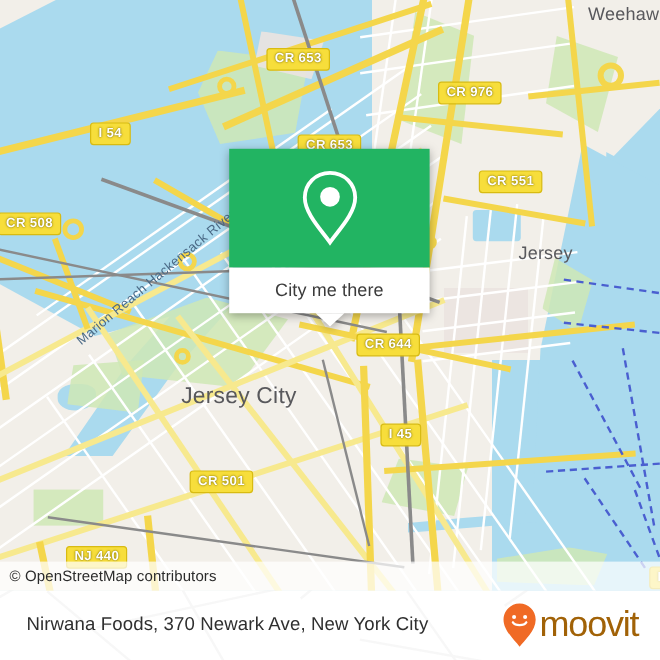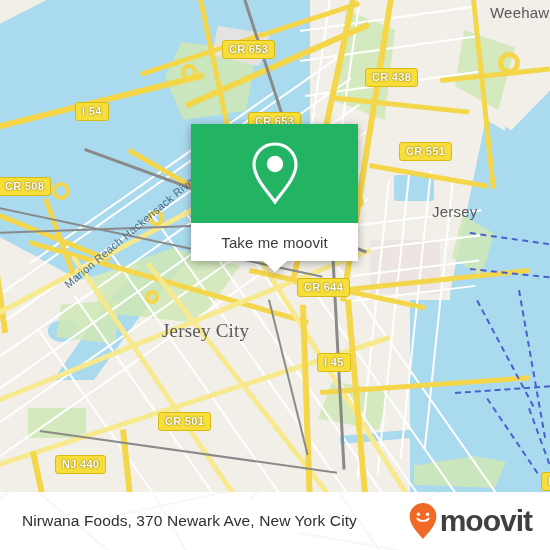--- a/index.html
+++ b/index.html
@@ -129,23 +129,23 @@
     font-size: 15.5px;
     white-space: nowrap;
     letter-spacing: .1px;
   }
   #brand {
     position: absolute;
     right: 18px; top: 50%; transform: translateY(-50%);
     display: flex; align-items: center; gap: 2px;
   }
   #brand-word {
-    color: #404040;
+    color: #a16207;
     font-size: 30px;
-    font-weight: bold;
+    font-weight: normal;
     letter-spacing: -1px;
     line-height: 30px;
   }
 </style>
 </head>
 <body>
 
 <div id="root">
 
   <div id="map">
@@ -275,47 +275,48 @@
     <div class="rd ferry" style="left:470px; top:232px; width:80px; height:0; transform:rotate(8deg);"></div>
     <div class="rd ferry" style="left:470px; top:268px; width:80px; height:0; transform:rotate(6deg);"></div>
     <div class="rd ferry" style="left:455px; top:392px; width:95px; height:0; transform:rotate(-4deg);"></div>
     <div class="rd ferry" style="left:478px; top:300px; width:120px; height:0; transform:rotate(62deg);"></div>
     <div class="rd ferry" style="left:520px; top:290px; width:150px; height:0; transform:rotate(80deg);"></div>
     <div class="rd ferry" style="left:488px; top:398px; width:90px; height:0; transform:rotate(56deg);"></div>
     <div class="rd ferry" style="left:530px; top:408px; width:70px; height:0; transform:rotate(70deg);"></div>
 
     <div class="placelbl sm" style="left:490px; top:4px;">Weehawken</div>
     <div class="placelbl sm" style="left:432px; top:203px;">Jersey</div>
-    <div class="placelbl" style="left:162px; top:320px;font-family:Liberation Serif, serif;">Jersey City</div>
+    <div class="placelbl" style="left:151px; top:320px;">Jersey City</div>
 
     <div class="riverlbl" style="left:62px; top:281px; transform:rotate(-40deg);">Marion Reach Hackensack River</div>
 
     <div class="shield" style="left:222px; top:40px;">CR 653</div>
-    <div class="shield" style="left:365px; top:68px;">CR 438</div>
+    <div class="shield" style="left:365px; top:68px;">CR 976</div>
     <div class="shield" style="left:75px; top:102px;">I 54</div>
     <div class="shield" style="left:248px; top:112px;">CR 653</div>
     <div class="shield" style="left:399px; top:142px;">CR 551</div>
     <div class="shield" style="left:-2px; top:177px;">CR 508</div>
     <div class="shield" style="left:297px; top:278px;">CR 644</div>
     <div class="shield" style="left:317px; top:353px;">I 45</div>
-    <div class="shield" style="left:158px; top:412px;">CR 501</div>
+    <div class="shield" style="left:158px; top:392px;">CR 501</div>
     <div class="shield" style="left:55px; top:455px;">NJ 440</div>
     <div class="shield" style="left:541px; top:472px;">N</div>
 
+    <div id="attrib">© OpenStreetMap contributors</div>
   </div>
 
   <div id="card">
     <div id="card-green">
       <svg width="56" height="68" viewBox="0 0 56 68">
         <path d="M28 4 C16 4 7 13.2 7 24.6 C7 38 21 52 28 62 C35 52 49 38 49 24.6 C49 13.2 40 4 28 4 Z" fill="none" stroke="#ffffff" stroke-width="3.2"></path>
         <circle cx="28" cy="24" r="8.2" fill="#ffffff"></circle>
       </svg>
     </div>
     <div id="card-white">
-      <span id="card-label">Take me moovit</span>
+      <span id="card-label">City me there</span>
       <div id="card-tail"></div>
     </div>
   </div>
 
   <div id="footer">
     <div id="footer-watermark">
       <div style="left:-10px; top:10px; width:220px; height:2px; transform:rotate(-30deg);"></div>
       <div style="left:40px; top:0px; width:220px; height:2px; transform:rotate(40deg);"></div>
       <div style="left:150px; top:-6px; width:200px; height:2px; transform:rotate(60deg);"></div>
       <div style="left:250px; top:6px; width:200px; height:2px; transform:rotate(-40deg);"></div>

